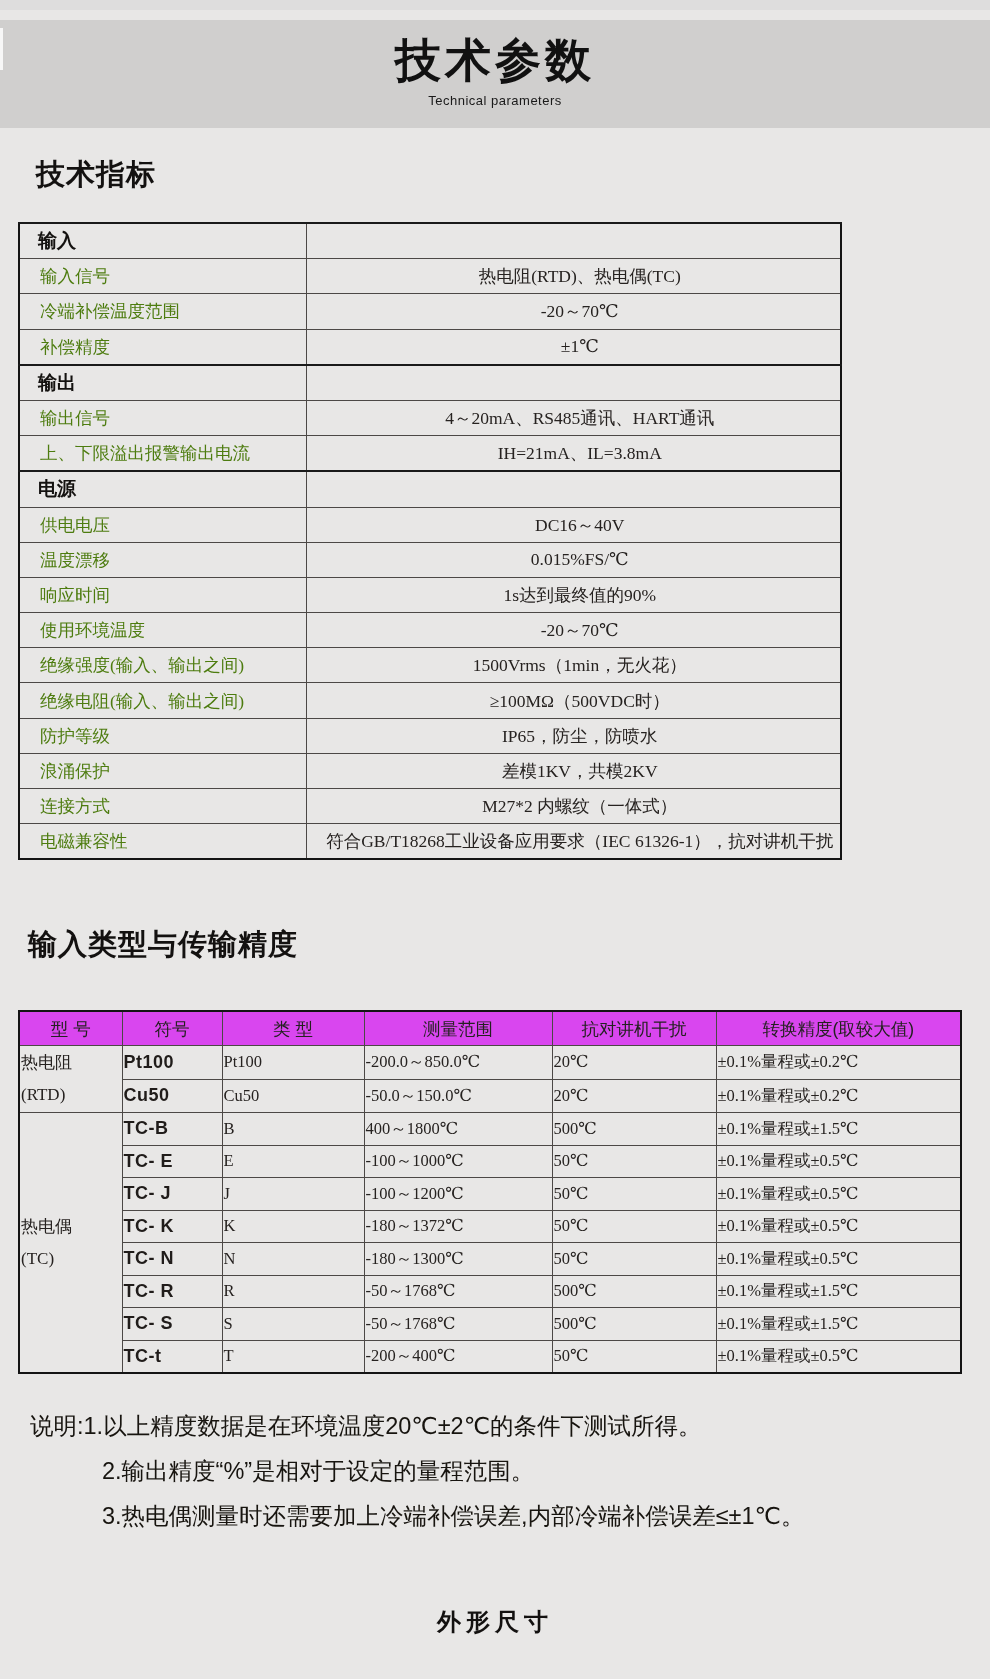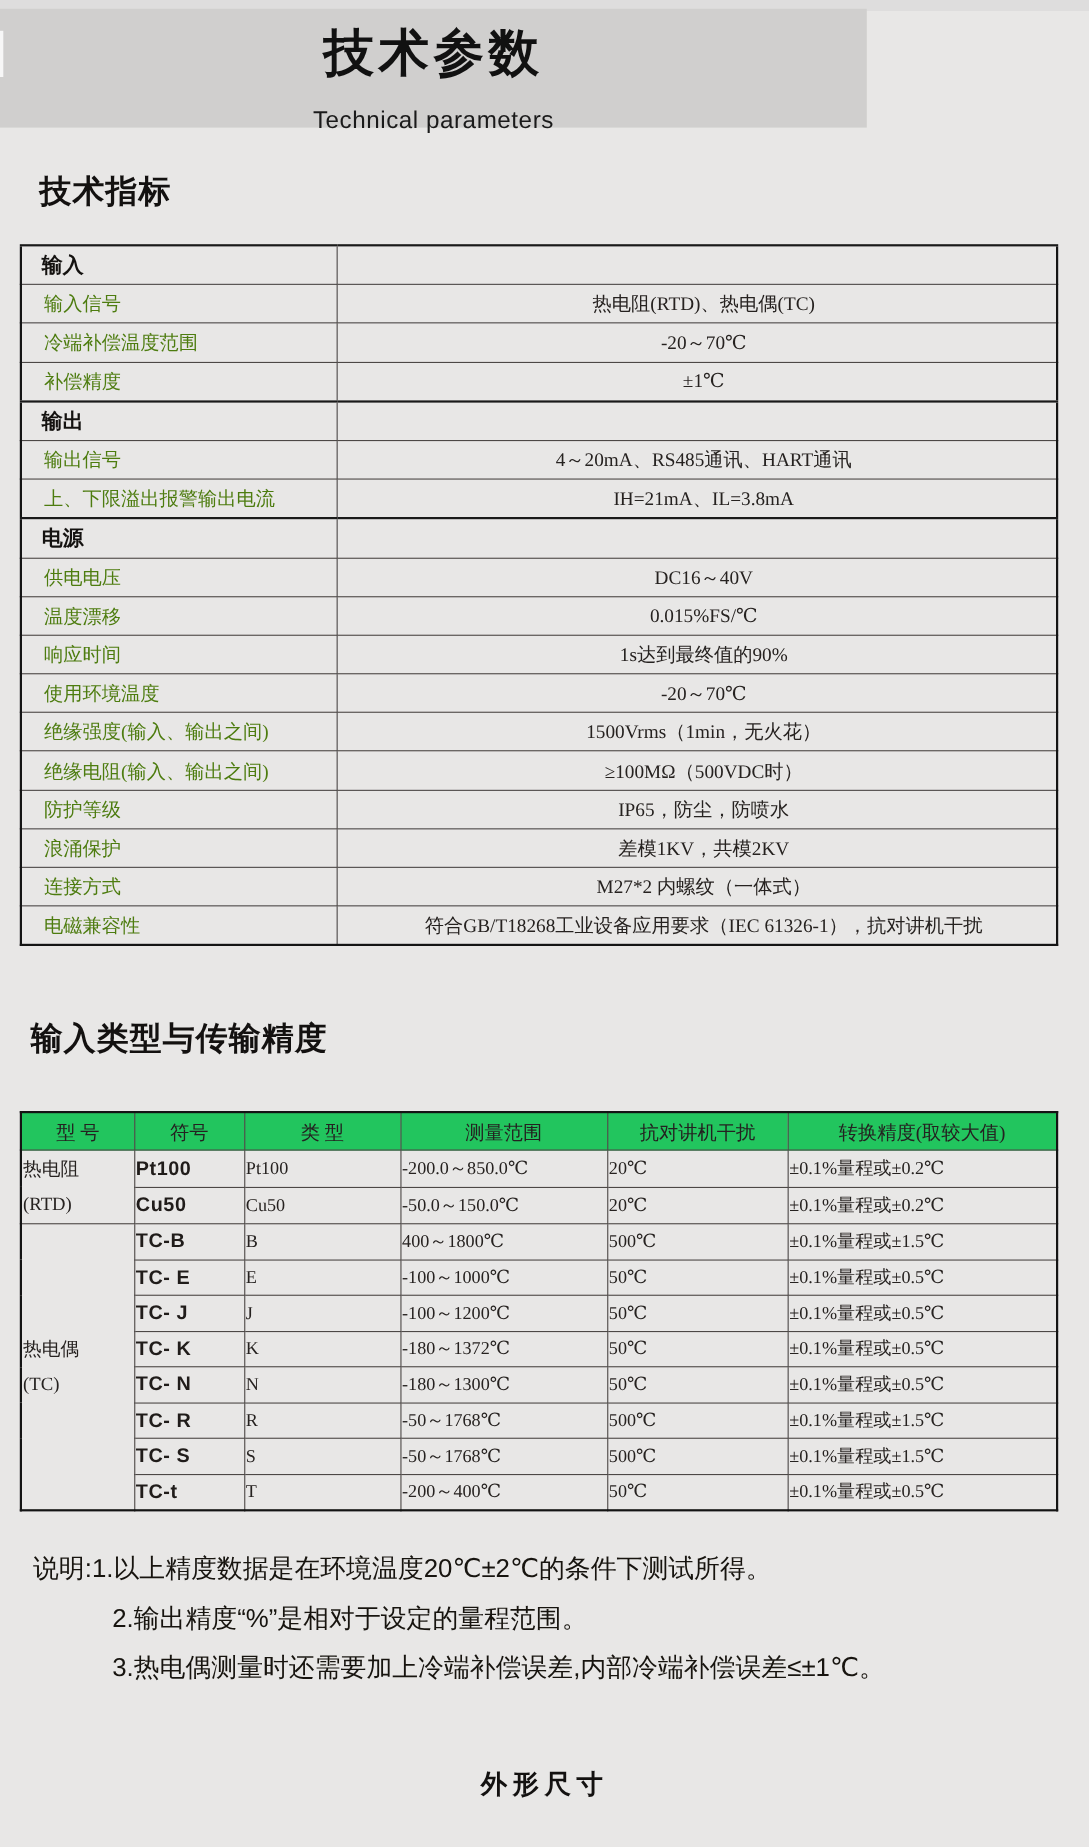--- a/index.html
+++ b/index.html
@@ -1,45 +1,45 @@
 <!DOCTYPE html>
 <html><head>
 <meta charset="utf-8">
 <style>
   html,body{margin:0;padding:0;}
   body{width:990px;height:1679px;background:#e8e7e6;overflow:hidden;
        font-family:"Liberation Sans","DejaVu Sans",sans-serif;color:#1f1b18;}
   .page{position:relative;width:990px;height:1679px;background:#e8e7e6;}
 
   .top-strip{position:absolute;left:0;top:0;width:990px;height:10px;background:#dedddd;}
-  .banner{position:absolute;left:0;top:8px;width:788px;height:108px;background:#d0cfce;text-align:center;}
+  .banner{position:absolute;left:0;top:20px;width:990px;height:108px;background:#d0cfce;text-align:center;}
   .notch{position:absolute;left:0;top:28px;width:3px;height:42px;background:#f7f7f7;}
   .banner-title{padding-top:10px;font-size:46px;font-weight:bold;letter-spacing:4px;color:#111;}
-  .banner-subtitle{font-size:22px;margin-top:16px;letter-spacing:0.5px;color:#1a1a1a;}
+  .banner-subtitle{font-size:13px;margin-top:1px;letter-spacing:0.5px;color:#1a1a1a;}
 
   .sec-title{position:absolute;margin:0;font-size:29px;font-weight:bold;color:#131110;letter-spacing:1px;}
   .t1{left:36px;top:155px;}
   .t2{left:28px;top:925px;}
   .dims-title{position:absolute;left:0;top:1606px;width:990px;margin:0;text-align:center;
               font-size:24px;font-weight:bold;letter-spacing:5px;color:#131110;}
 
   table{border-collapse:collapse;table-layout:fixed;}
 
   
-  .specs{position:absolute;left:18px;top:222px;width:944px;border:2px solid #141414;}
+  .specs{position:absolute;left:18px;top:222px;width:824px;border:2px solid #141414;}
   .specs td{border:1px solid #4c4846;height:32.2px;overflow:hidden;white-space:nowrap;}
   .specs tr.sec td{border-top:2px solid #1a1a1a;}
   .specs .lbl{padding-left:20px;font-family:"Liberation Serif","DejaVu Serif",serif;font-size:17.5px;color:#4d7c0f;}
   .specs .sechead{font-family:"Liberation Sans","DejaVu Sans",sans-serif;font-weight:bold;font-size:19px;padding-left:18px;color:#141210;}
   .specs .val{padding-left:14px;font-family:"Liberation Serif","DejaVu Serif",serif;font-size:17.5px;color:#262220;text-align:center;}
 
   
   .io{position:absolute;left:18px;top:1010px;width:942px;border:2px solid #141414;}
-  .io th{border:1px solid #4c4846;height:31px;background:#22c55e;font-weight:normal;
-         font-family:Liberation Serif, serif;font-size:17.5px;color:#242120;}
+  .io th{border:1px solid #4c4846;height:31px;background:#d946ef;font-weight:normal;
+         font-family:Liberation Sans, sans-serif;font-size:17.5px;color:#242120;}
   .io td{border:1px solid #4c4846;height:29.5px;text-align:left;
          font-family:"Liberation Serif","DejaVu Serif",serif;font-size:16.5px;color:#262220;overflow:hidden;white-space:nowrap;}
   .io td.sym{font-family:"Liberation Sans","DejaVu Sans",sans-serif;font-weight:600;font-size:18px;letter-spacing:0.5px;color:#201c1a;}
   .io td.model-cell{vertical-align:middle;font-size:17px;}
   .io .model-line{line-height:32px;}
 
   .notes{position:absolute;left:30px;top:1404px;width:940px;font-size:23.5px;color:#17140f;line-height:45px;}
   .notes .indent{padding-left:72px;}
 </style>
 </head>

